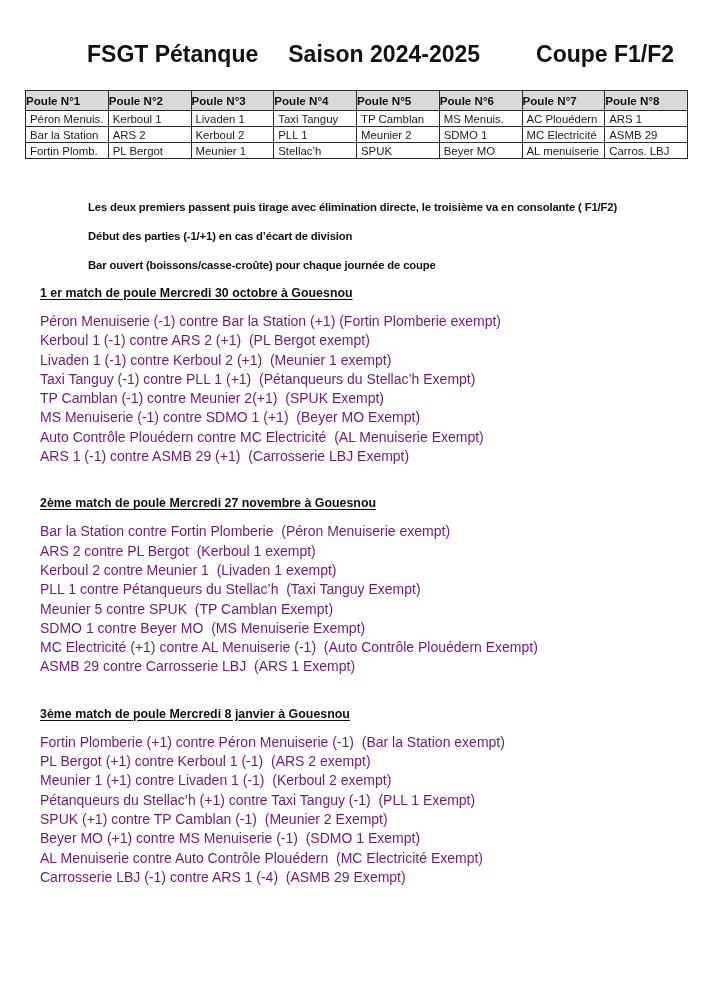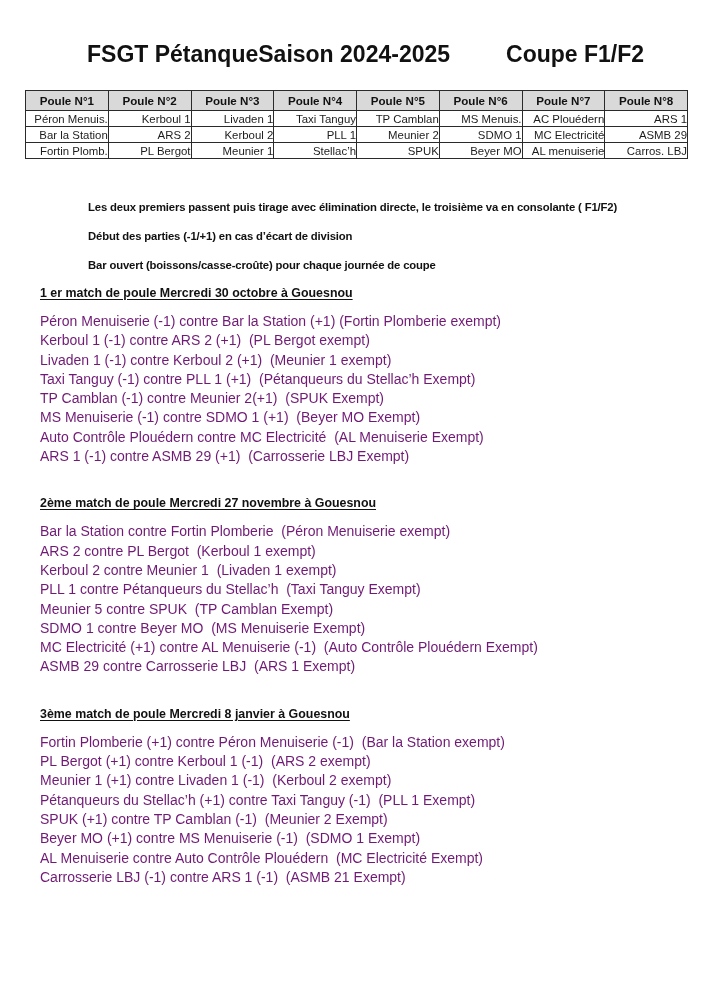--- a/index.html
+++ b/index.html
@@ -16,47 +16,47 @@
   .title-row {
     display: flex;
     align-items: baseline;
     margin: 40px 0 0 87px;
     font-size: 23px;
     font-weight: 600;
     line-height: 28px;
     color: #111;
     white-space: nowrap;
   }
-  .title-seg-1 { }
+  .title-seg-1 { margin-right: 30px; }
   .title-seg-2 { margin-right: 56px; }
 
   table.poules {
     border-collapse: collapse;
     table-layout: fixed;
     width: 663px;
     margin: 22px 0 0 25px;
   }
   table.poules th, table.poules td {
     border: 1.4px solid #2a2a2a;
     overflow: hidden;
     white-space: nowrap;
   }
   table.poules th {
     background: #d9d9d9;
     font-weight: bold;
     font-size: 11.6px;
     height: 20px;
-    text-align: center;
+    text-align: left;
     color: #111;
   }
   table.poules td {
     font-size: 11.4px;
     height: 16px;
     padding-left: 4px;
-    text-align: right;
+    text-align: left;
   }
 
   .notes { margin: 40px 0 0 88px; }
   .note-line {
     font-weight: bold;
     font-size: 11.3px;
     letter-spacing: -0.15px;
     line-height: 16px;
     margin-bottom: 13px;
     white-space: nowrap;
@@ -176,18 +176,18 @@
 
     <div class="match-section">
       <p class="section-heading">3ème match de poule Mercredi 8 janvier à Gouesnou</p>
       <p class="match-line">Fortin Plomberie (+1) contre Péron Menuiserie (-1)  (Bar la Station exempt)</p>
       <p class="match-line">PL Bergot (+1) contre Kerboul 1 (-1)  (ARS 2 exempt)</p>
       <p class="match-line">Meunier 1 (+1) contre Livaden 1 (-1)  (Kerboul 2 exempt)</p>
       <p class="match-line">Pétanqueurs du Stellac’h (+1) contre Taxi Tanguy (-1)  (PLL 1 Exempt)</p>
       <p class="match-line">SPUK (+1) contre TP Camblan (-1)  (Meunier 2 Exempt)</p>
       <p class="match-line">Beyer MO (+1) contre MS Menuiserie (-1)  (SDMO 1 Exempt)</p>
       <p class="match-line">AL Menuiserie contre Auto Contrôle Plouédern  (MC Electricité Exempt)</p>
-      <p class="match-line">Carrosserie LBJ (-1) contre ARS 1 (-1)  (ASMB 21 Exempt)</p>
+      <p class="match-line">Carrosserie LBJ (-1) contre ARS 1 (-4)  (ASMB 29 Exempt)</p>
     </div>
 
   </div>
 
 </div>
 
 </body></html>

